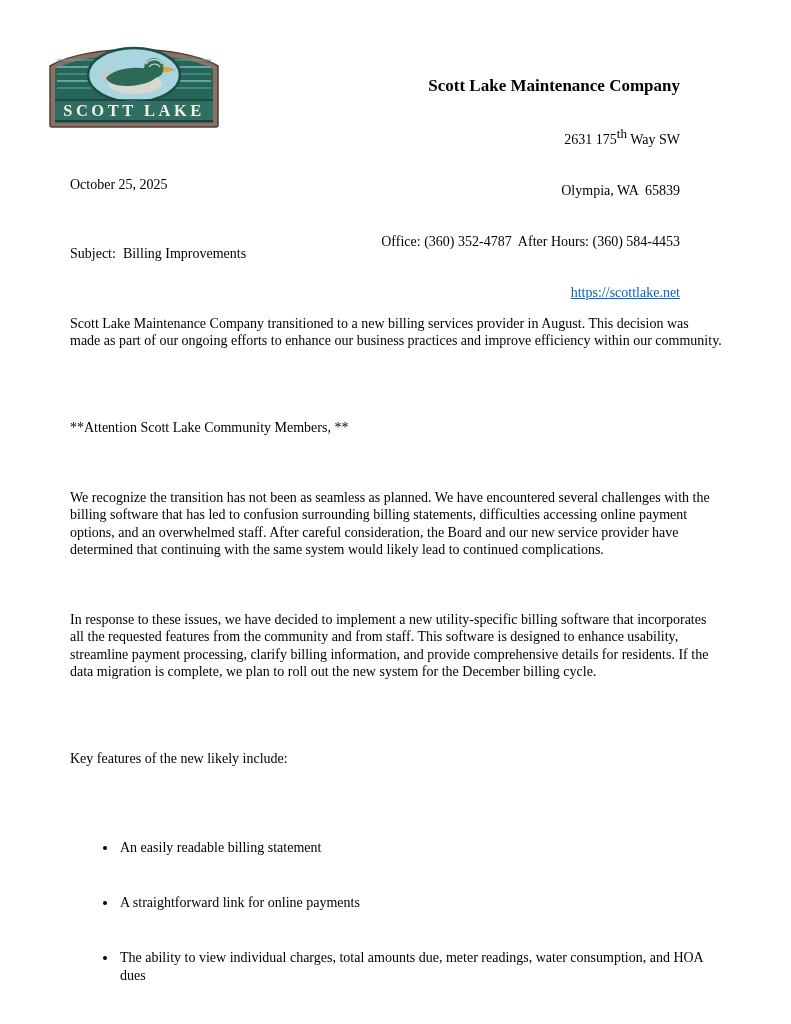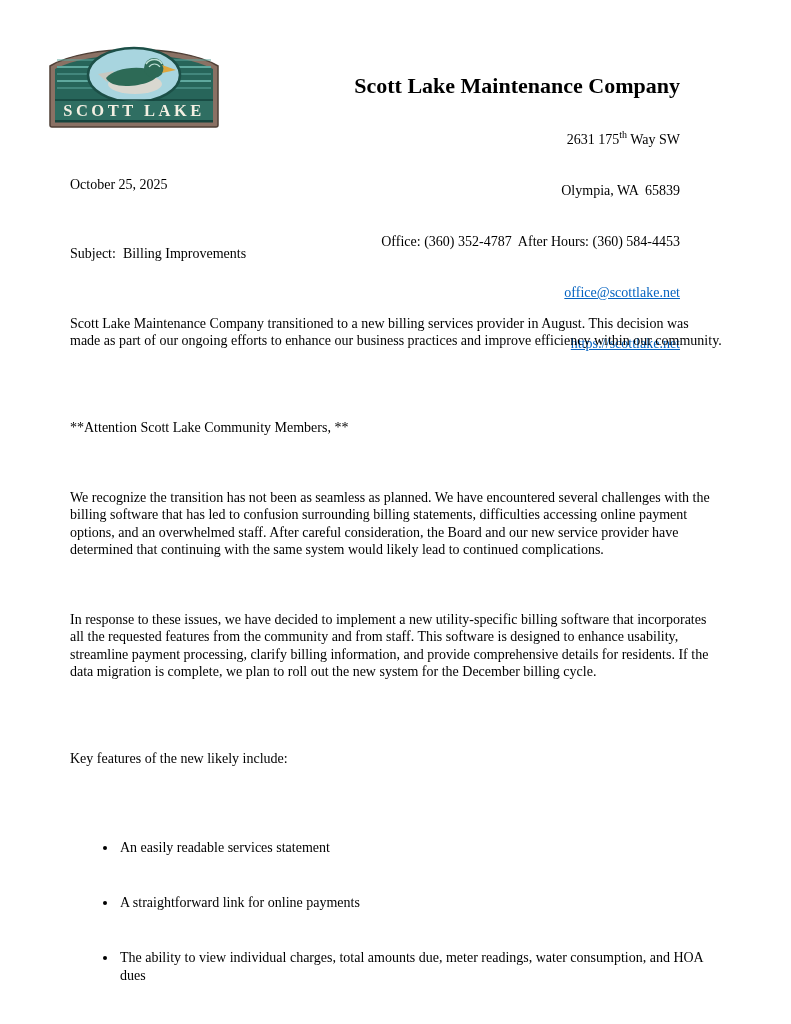--- a/index.html
+++ b/index.html
@@ -33,27 +33,27 @@
   }
   .contact {
     position: absolute;
     top: 42px;
     right: 111px;
     text-align: right;
     line-height: 17px;
     white-space: pre-wrap;
   }
   .company-name {
-    font-size: 22px;
+    font-size: 17px;
     font-weight: bold;
     line-height: 19px;
     margin-bottom: 2px;
   }
   .contact sup {
-    font-size: 10px;
+    font-size: 13px;
     line-height: 0;
     vertical-align: super;
   }
   a {
     color: #0563c1;
     text-decoration: underline;
     cursor: pointer;
   }
   
   .letter-body {
@@ -112,36 +112,35 @@
       <rect x="7" y="80" width="158" height="2.5" fill="#16453e"></rect>
       <text x="86" y="76" text-anchor="middle" class="logo-text-svg" fill="#f3efe2">SCOTT LAKE</text>
     </svg>
   </div>
 
   <div class="contact">
     <div class="company-name">Scott Lake Maintenance Company</div>
     <div><span>2631 175</span><sup>th</sup><span> Way SW</span></div>
     <div>Olympia, WA  65839</div>
     <div>Office: (360) 352-4787  After Hours: (360) 584-4453</div>
-    <div><a>office@scottlake.net</a></div>
     <div><a>https://scottlake.net</a></div>
   </div>
 
   <div class="letter-body">
     <p>October 25, 2025</p>
     <p>Subject:  Billing Improvements</p>
     <p>Scott Lake Maintenance Company transitioned to a new billing services provider in August. This decision was made as part of our ongoing efforts to enhance our business practices and improve efficiency within our community.</p>
 
     <p>**Attention Scott Lake Community Members, **</p>
     <p>We recognize the transition has not been as seamless as planned. We have encountered several challenges with the billing software that has led to confusion surrounding billing statements, difficulties accessing online payment options, and an overwhelmed staff. After careful consideration, the Board and our new service provider have determined that continuing with the same system would likely lead to continued complications.</p>
     <p>In response to these issues, we have decided to implement a new utility-specific billing software that incorporates all the requested features from the community and from staff. This software is designed to enhance usability, streamline payment processing, clarify billing information, and provide comprehensive details for residents. If the data migration is complete, we plan to roll out the new system for the December billing cycle.</p>
 
     <p class="nogap">Key features of the new likely include:</p>
     <ul class="features">
-      <li>An easily readable services statement</li>
+      <li>An easily readable billing statement</li>
       <li>A straightforward link for online payments</li>
       <li>The ability to view individual charges, total amounts due, meter readings, water consumption, and HOA dues</li>
       <li>A customer portal that allows access to account information and historical data</li>
     </ul>
 
     
     
     
 
     

